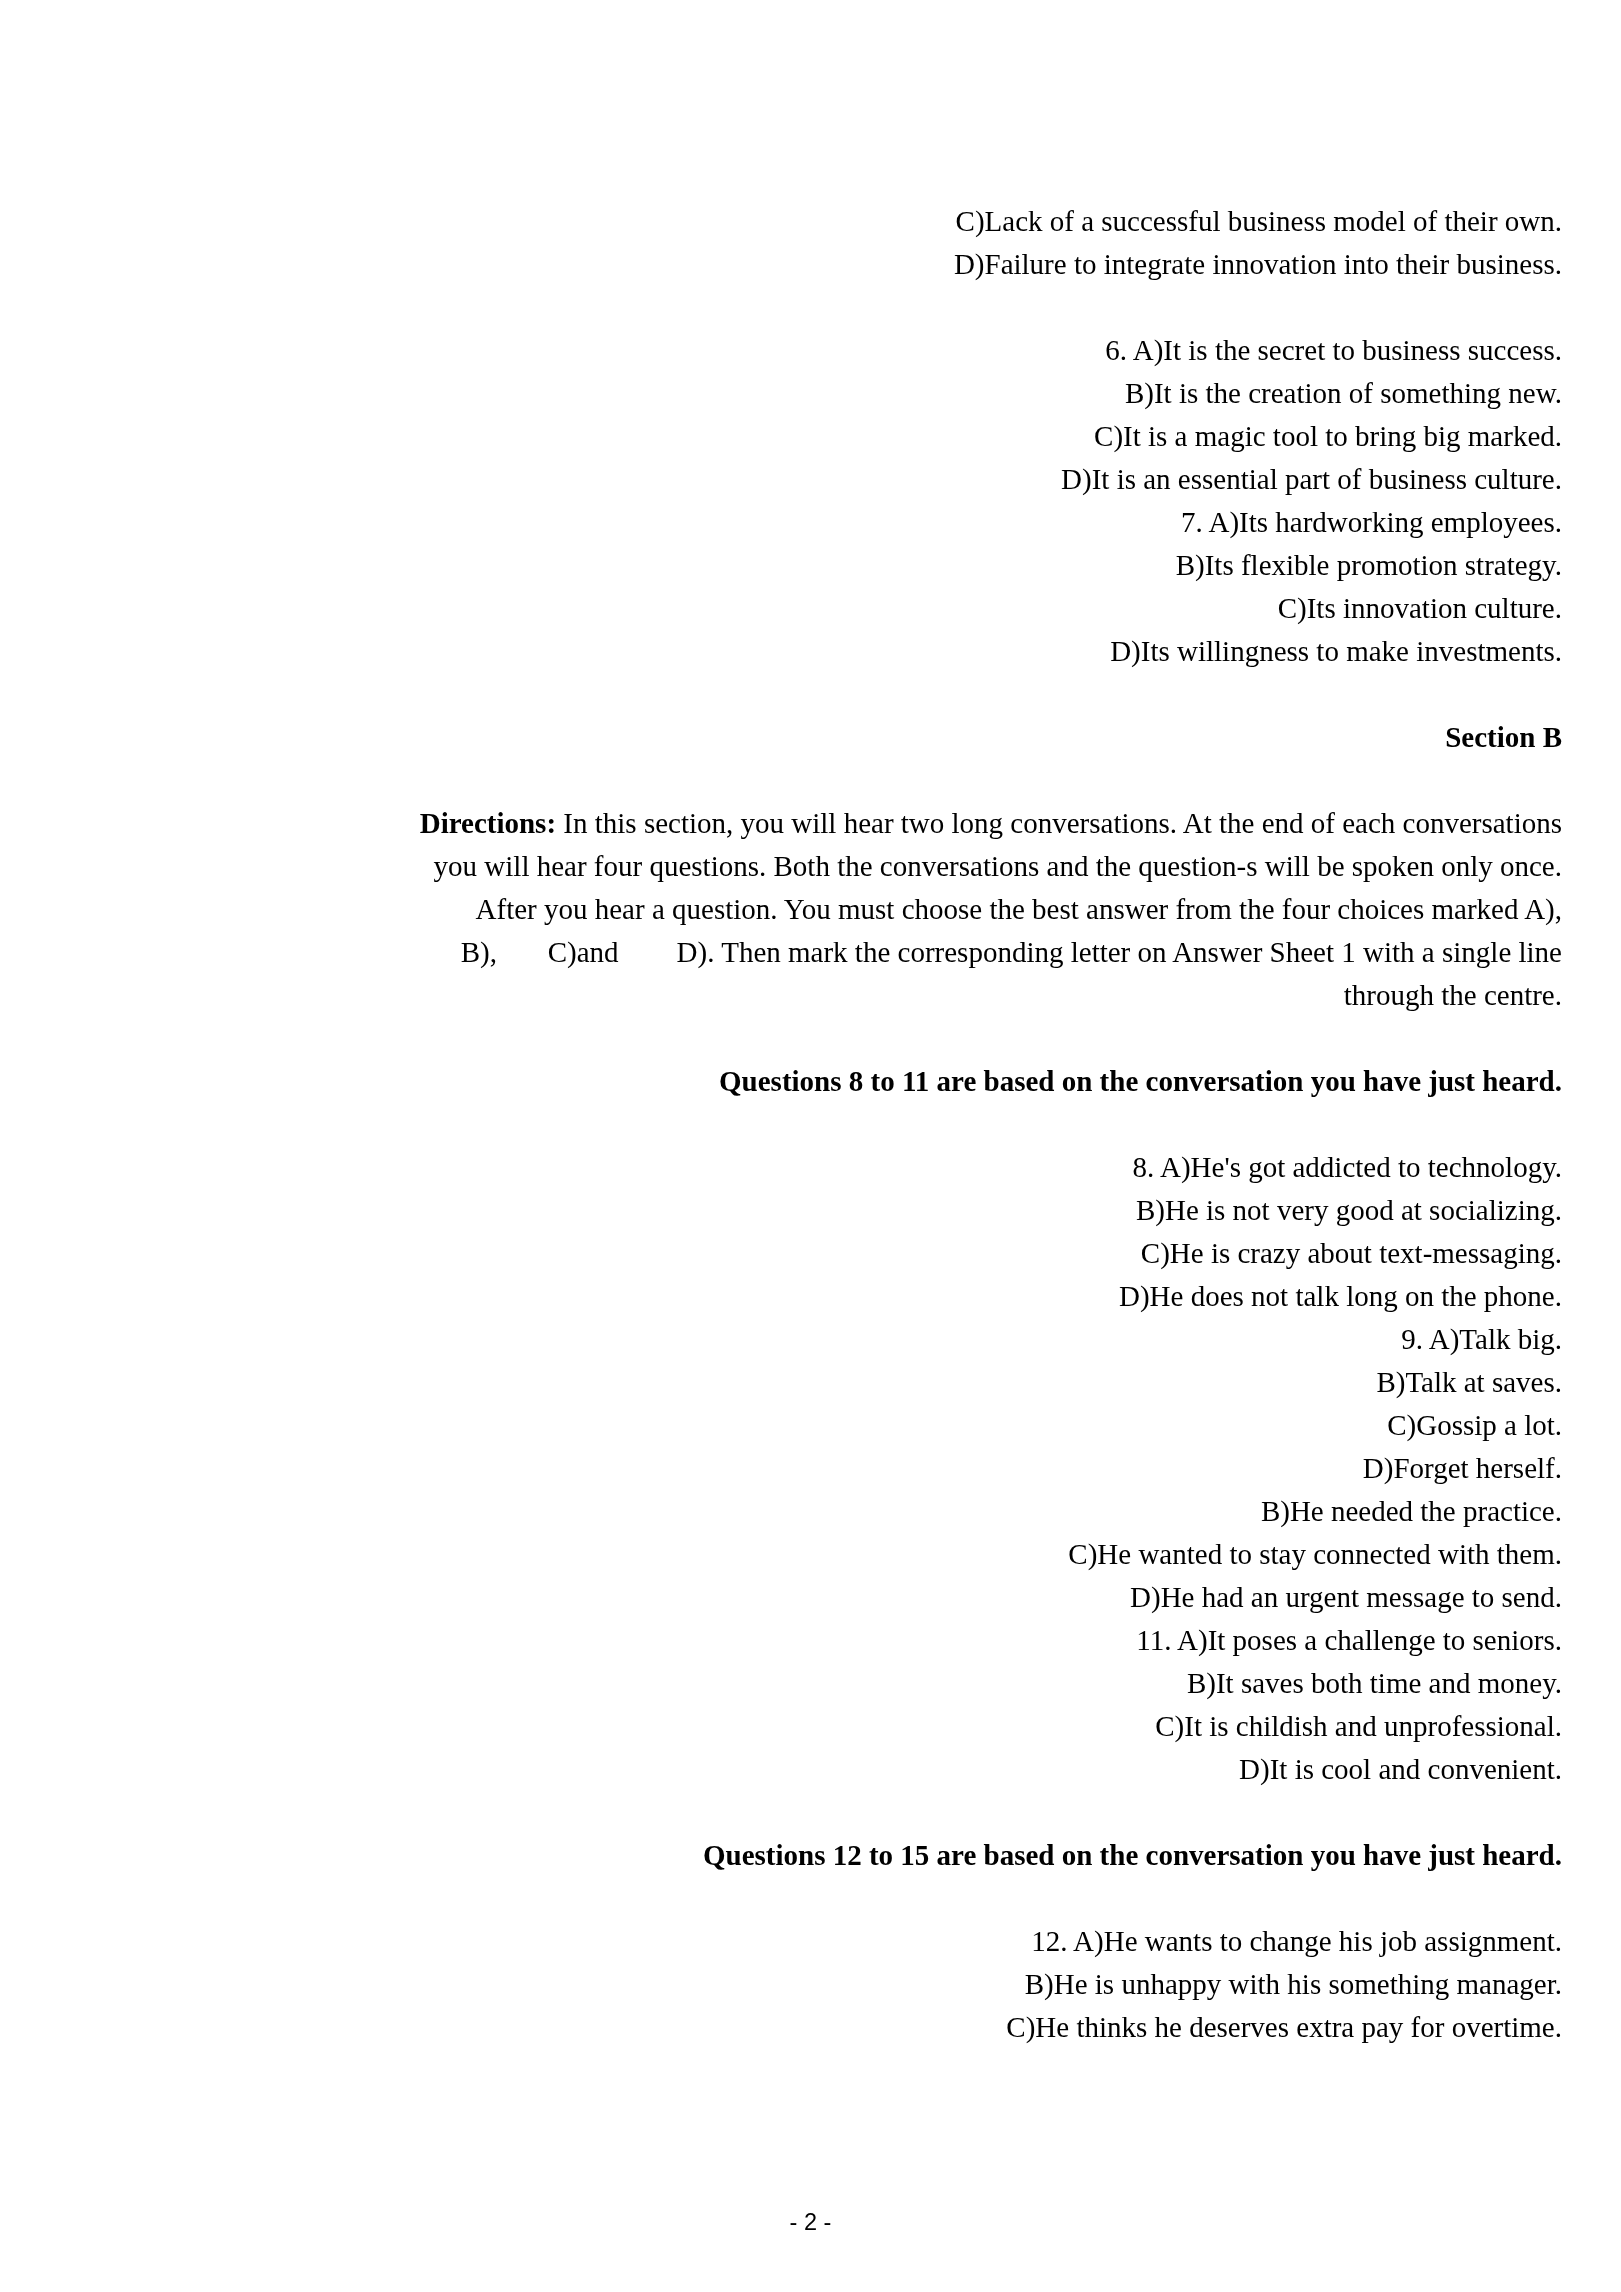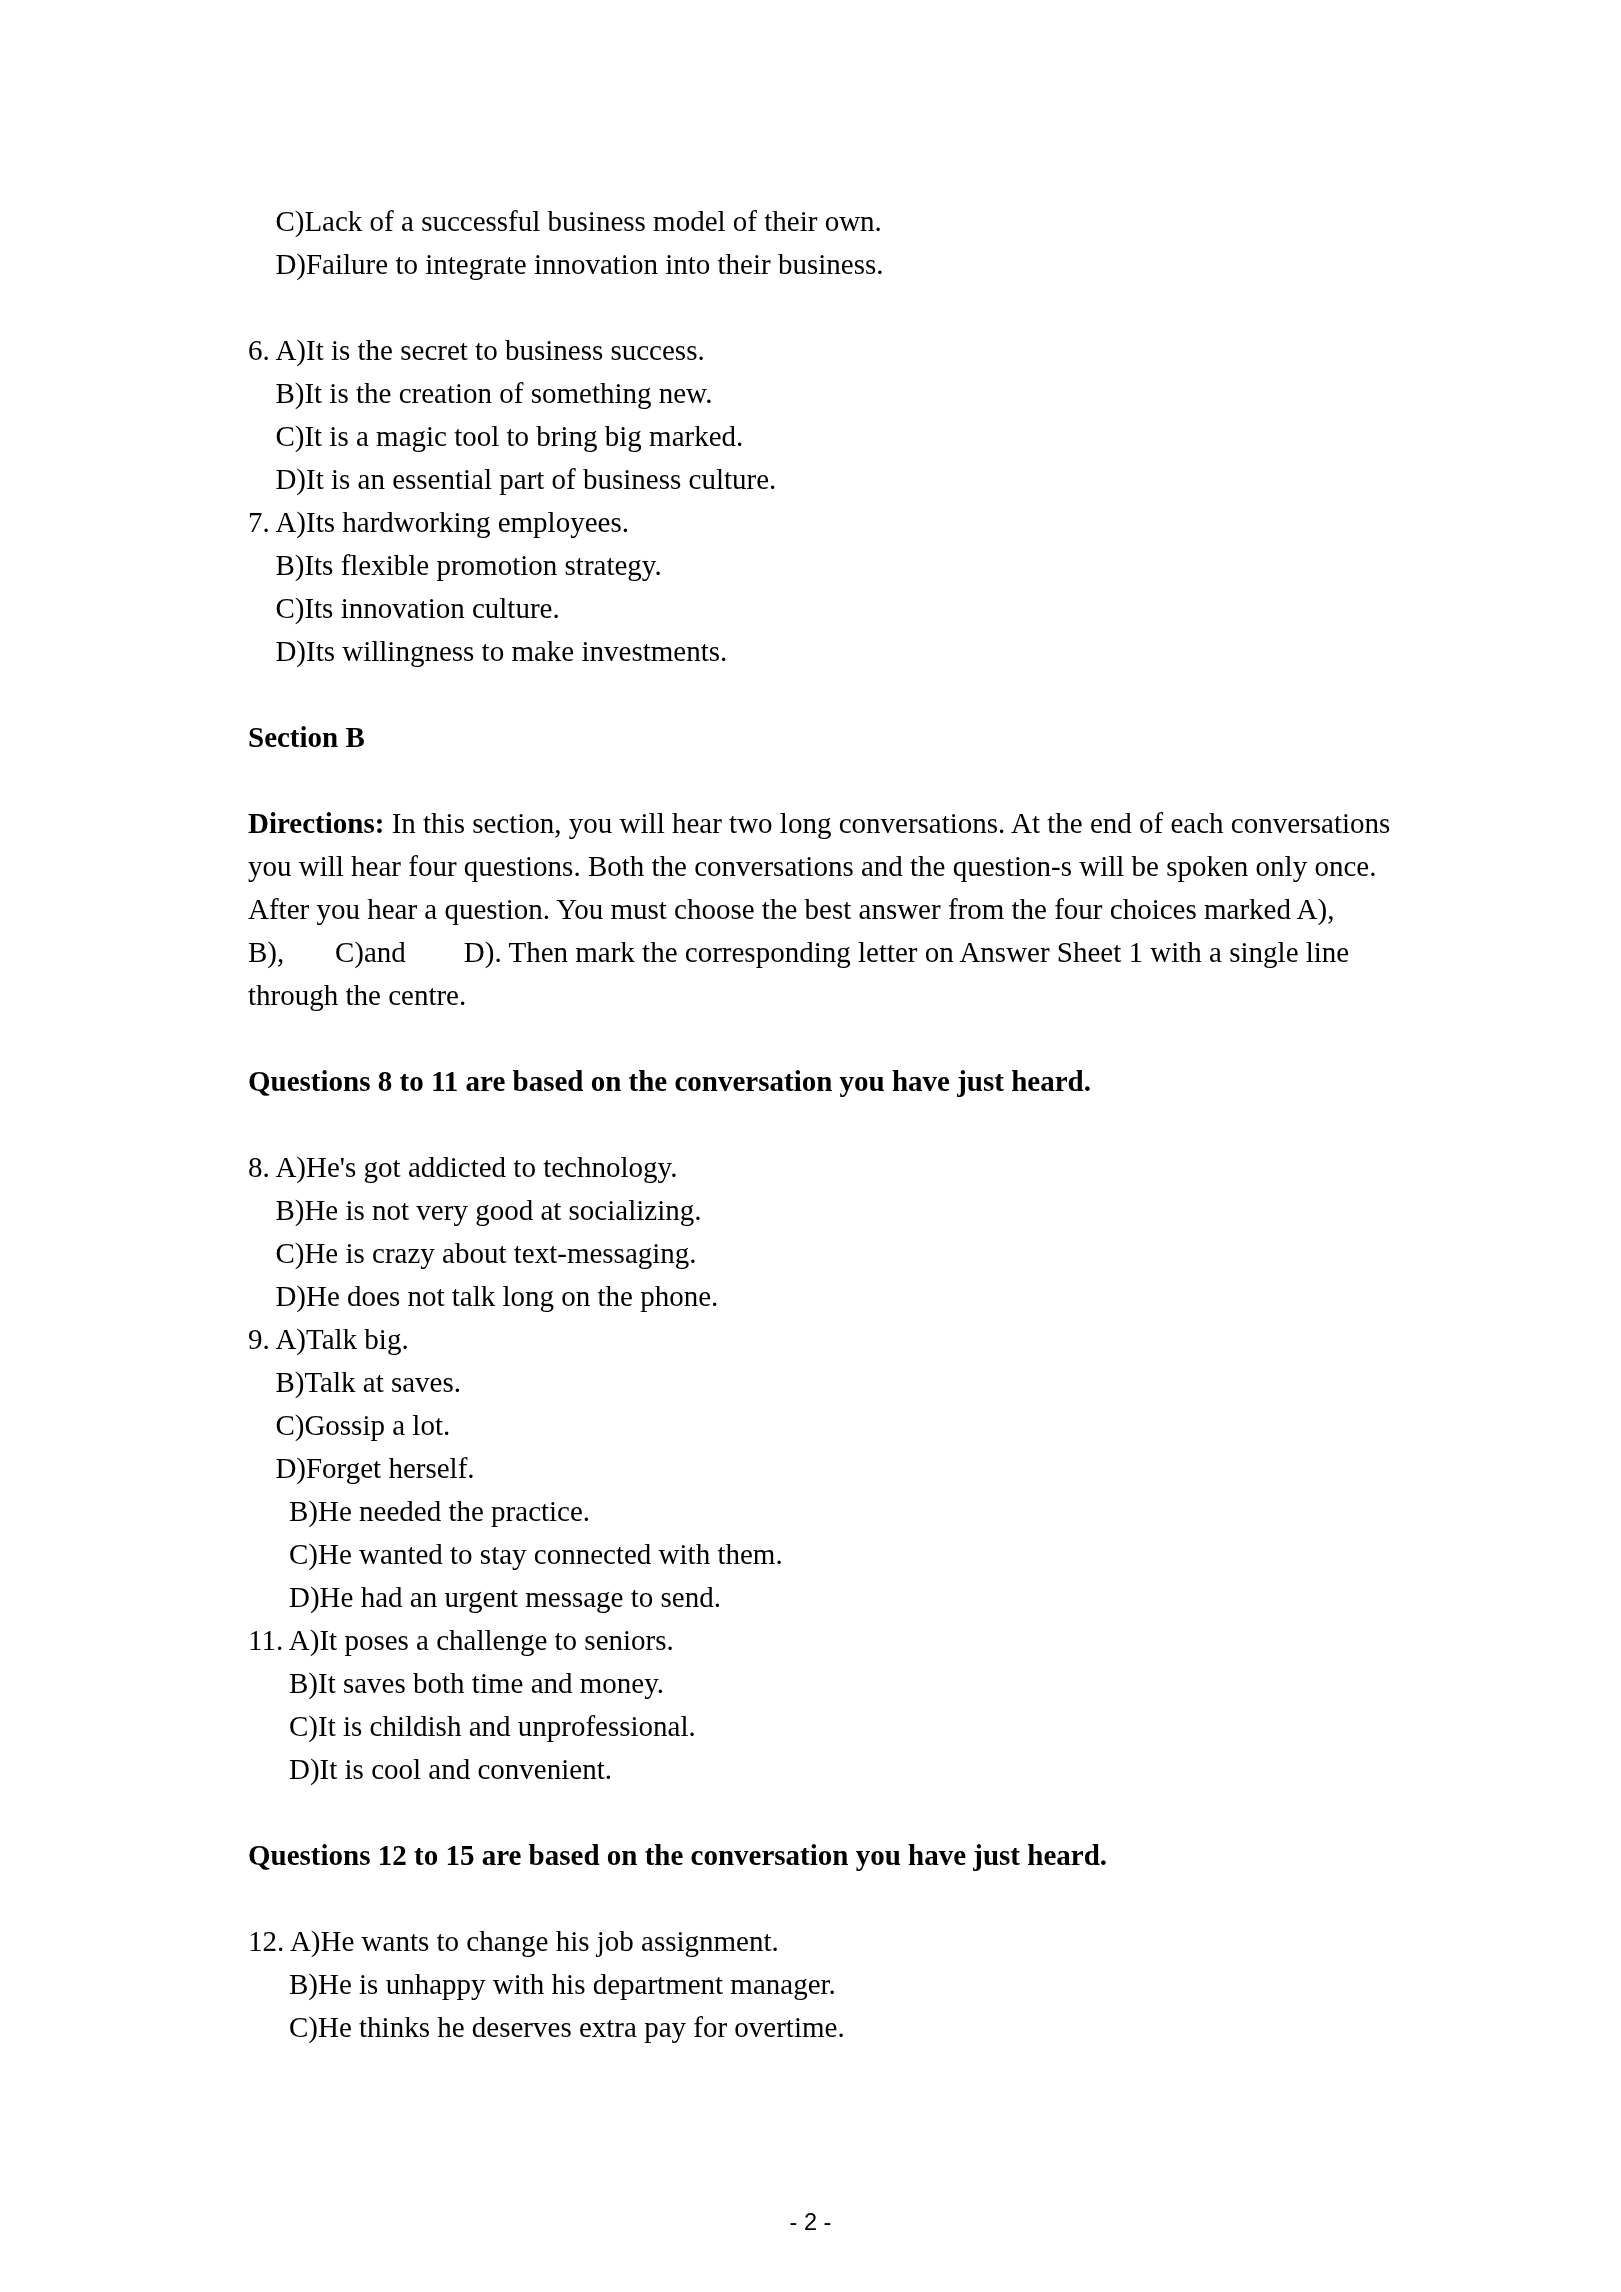--- a/index.html
+++ b/index.html
@@ -19,20 +19,21 @@
     overflow: hidden;
   }
   .content {
     position: absolute;
     top: 200px;
     left: 248px;
     right: 59px;
   }
   .line {
     white-space: pre-wrap;
+    text-align: right;
   }
   .b {
     font-weight: bold;
   }
   .opt1 { padding-left: 27.4px; }   
   .opt2 { padding-left: 41px; }   
   .gap { height: 43px; }
   .page-number {
     position: absolute;
     top: 2208px;
@@ -103,20 +104,20 @@
     <div class="line opt2"><span>C)It is childish and unprofessional.</span></div>
     <div class="line opt2"><span>D)It is cool and convenient.</span></div>
 
     <div class="gap"></div>
 
     <div class="line b">Questions 12 to 15 are based on the conversation you have just heard.</div>
 
     <div class="gap"></div>
 
     <div class="line"><span>12. </span><span>A)He wants to change his job assignment.</span></div>
-    <div class="line opt2"><span>B)He is unhappy with his department manager.</span></div>
+    <div class="line opt2"><span>B)He is unhappy with his something manager.</span></div>
     <div class="line opt2"><span>C)He thinks he deserves extra pay for overtime.</span></div>
 
   </div>
 
   <div class="page-number">- 2 -</div>
 </div>
 
 
 </body></html>

